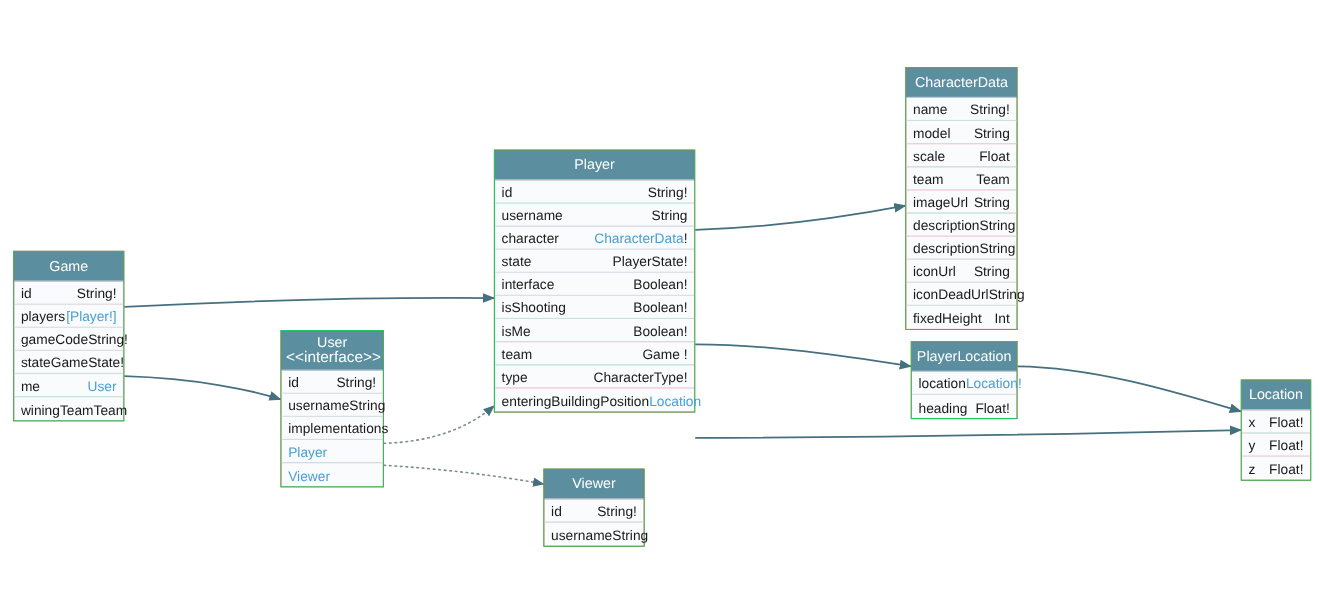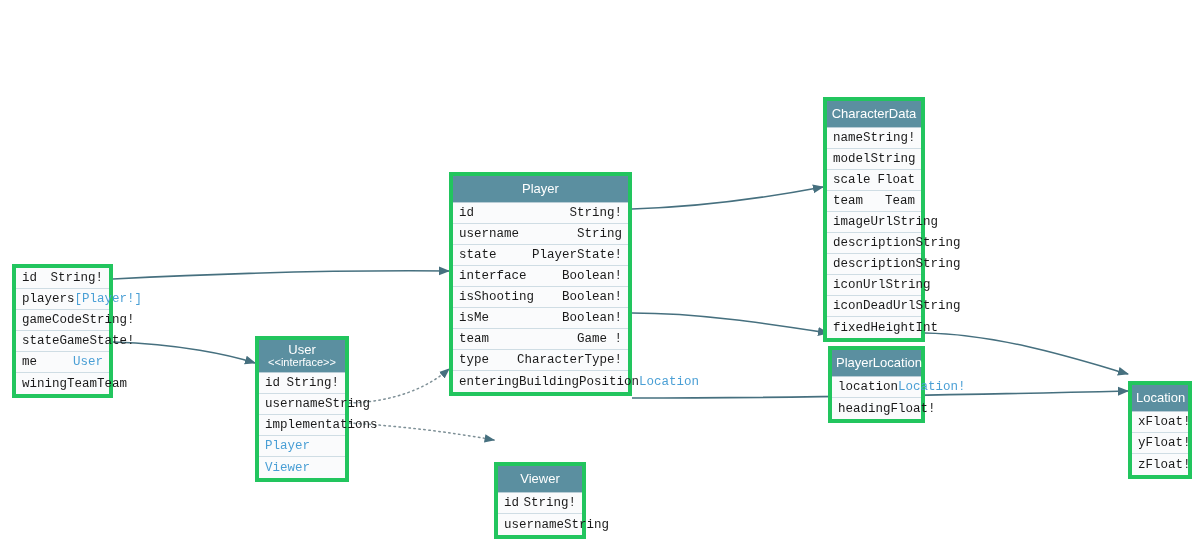--- a/index.html
+++ b/index.html
@@ -18,56 +18,54 @@
   svg#edges {
     position: absolute;
     left: 0;
     top: 0;
     width: 1200px;
     height: 547px;
     pointer-events: none;
   }
   .entity {
     position: absolute;
-    border: 4px solid #22c55e;
+    border: 1px solid #22c55e;
     background: #ef4444;
     box-sizing: border-box;
     z-index: 5;
-    margin-top: 36px;
   }
   .entity-header {
     background: #5b8fa0;
     color: #ffffff;
     text-align: center;
     font-size: 13px;
     line-height: 1.55;
     padding: 3px 4px;
     box-sizing: border-box;
     border-bottom: 1px solid #b9cdd6;
     white-space: nowrap;
   }
   .entity-header .sub {
     display: block;
-    font-size: 11px;
+    font-size: 14px;
     line-height: 1.1;
     margin-top: -2px;
   }
   .row {
     display: flex;
     justify-content: space-between;
-    align-items: center;
+    align-items: flex-end;
     font-size: 12.5px;
     color: #1a1a1a;
     background: #fafbfc;
     border-bottom: 1px solid #cfdde4;
     padding: 2px 6px;
     box-sizing: border-box;
     height: 21px;
     white-space: nowrap;
-    font-family: Liberation Mono, monospace;
   }
   .row:last-child {
     border-bottom: none;
   }
   .row .fname { text-align: left; }
   .row .ftype { text-align: right; }
   .row.center {
     justify-content: center;
   }
   .row.center .fname { width: 100%; text-align: center; }
@@ -101,20 +99,21 @@
     <path d="M 632 398 C 800 398, 1000 394, 1128 391" fill="none" stroke="#46707f" stroke-width="1.6" marker-end="url(#arrow)"></path>
 
     <path d="M 925 333 C 1000 334, 1080 360, 1128 374" fill="none" stroke="#46707f" stroke-width="1.6" marker-end="url(#arrow)"></path>
 
     <path d="M 349 403 C 390 402, 425 390, 449 369" fill="none" stroke="#7d8f96" stroke-width="1.5" stroke-dasharray="1.5 3.5" stroke-linecap="round" marker-end="url(#arrow-dot)"></path>
 
     <path d="M 349 423 C 400 426, 450 432, 494 440" fill="none" stroke="#7d8f96" stroke-width="1.5" stroke-dasharray="1.5 3.5" stroke-linecap="round" marker-end="url(#arrow-dot)"></path>
   </svg>
 
   <div class="entity" style="left:12px; top:228px; width:101px;">
+    <div class="entity-header">Game</div>
     <div class="row">
       <span class="fname">id</span>
       <span class="ftype">String!</span>
     </div>
     <div class="row">
       <span class="fname">players</span>
       <span class="ftype type-link">[Player!]</span>
     </div>
     <div class="row">
       <span class="fname">gameCode</span>
@@ -162,20 +161,24 @@
     <div class="entity-header">Player</div>
     <div class="row">
       <span class="fname">id</span>
       <span class="ftype">String!</span>
     </div>
     <div class="row">
       <span class="fname">username</span>
       <span class="ftype">String</span>
     </div>
     <div class="row">
+      <span class="fname">character</span>
+      <span class="ftype type-link"><span>CharacterData</span><span class="bang-black">!</span></span>
+    </div>
+    <div class="row">
       <span class="fname">state</span>
       <span class="ftype">PlayerState!</span>
     </div>
     <div class="row">
       <span class="fname">interface</span>
       <span class="ftype">Boolean!</span>
     </div>
     <div class="row">
       <span class="fname">isShooting</span>
       <span class="ftype">Boolean!</span>

